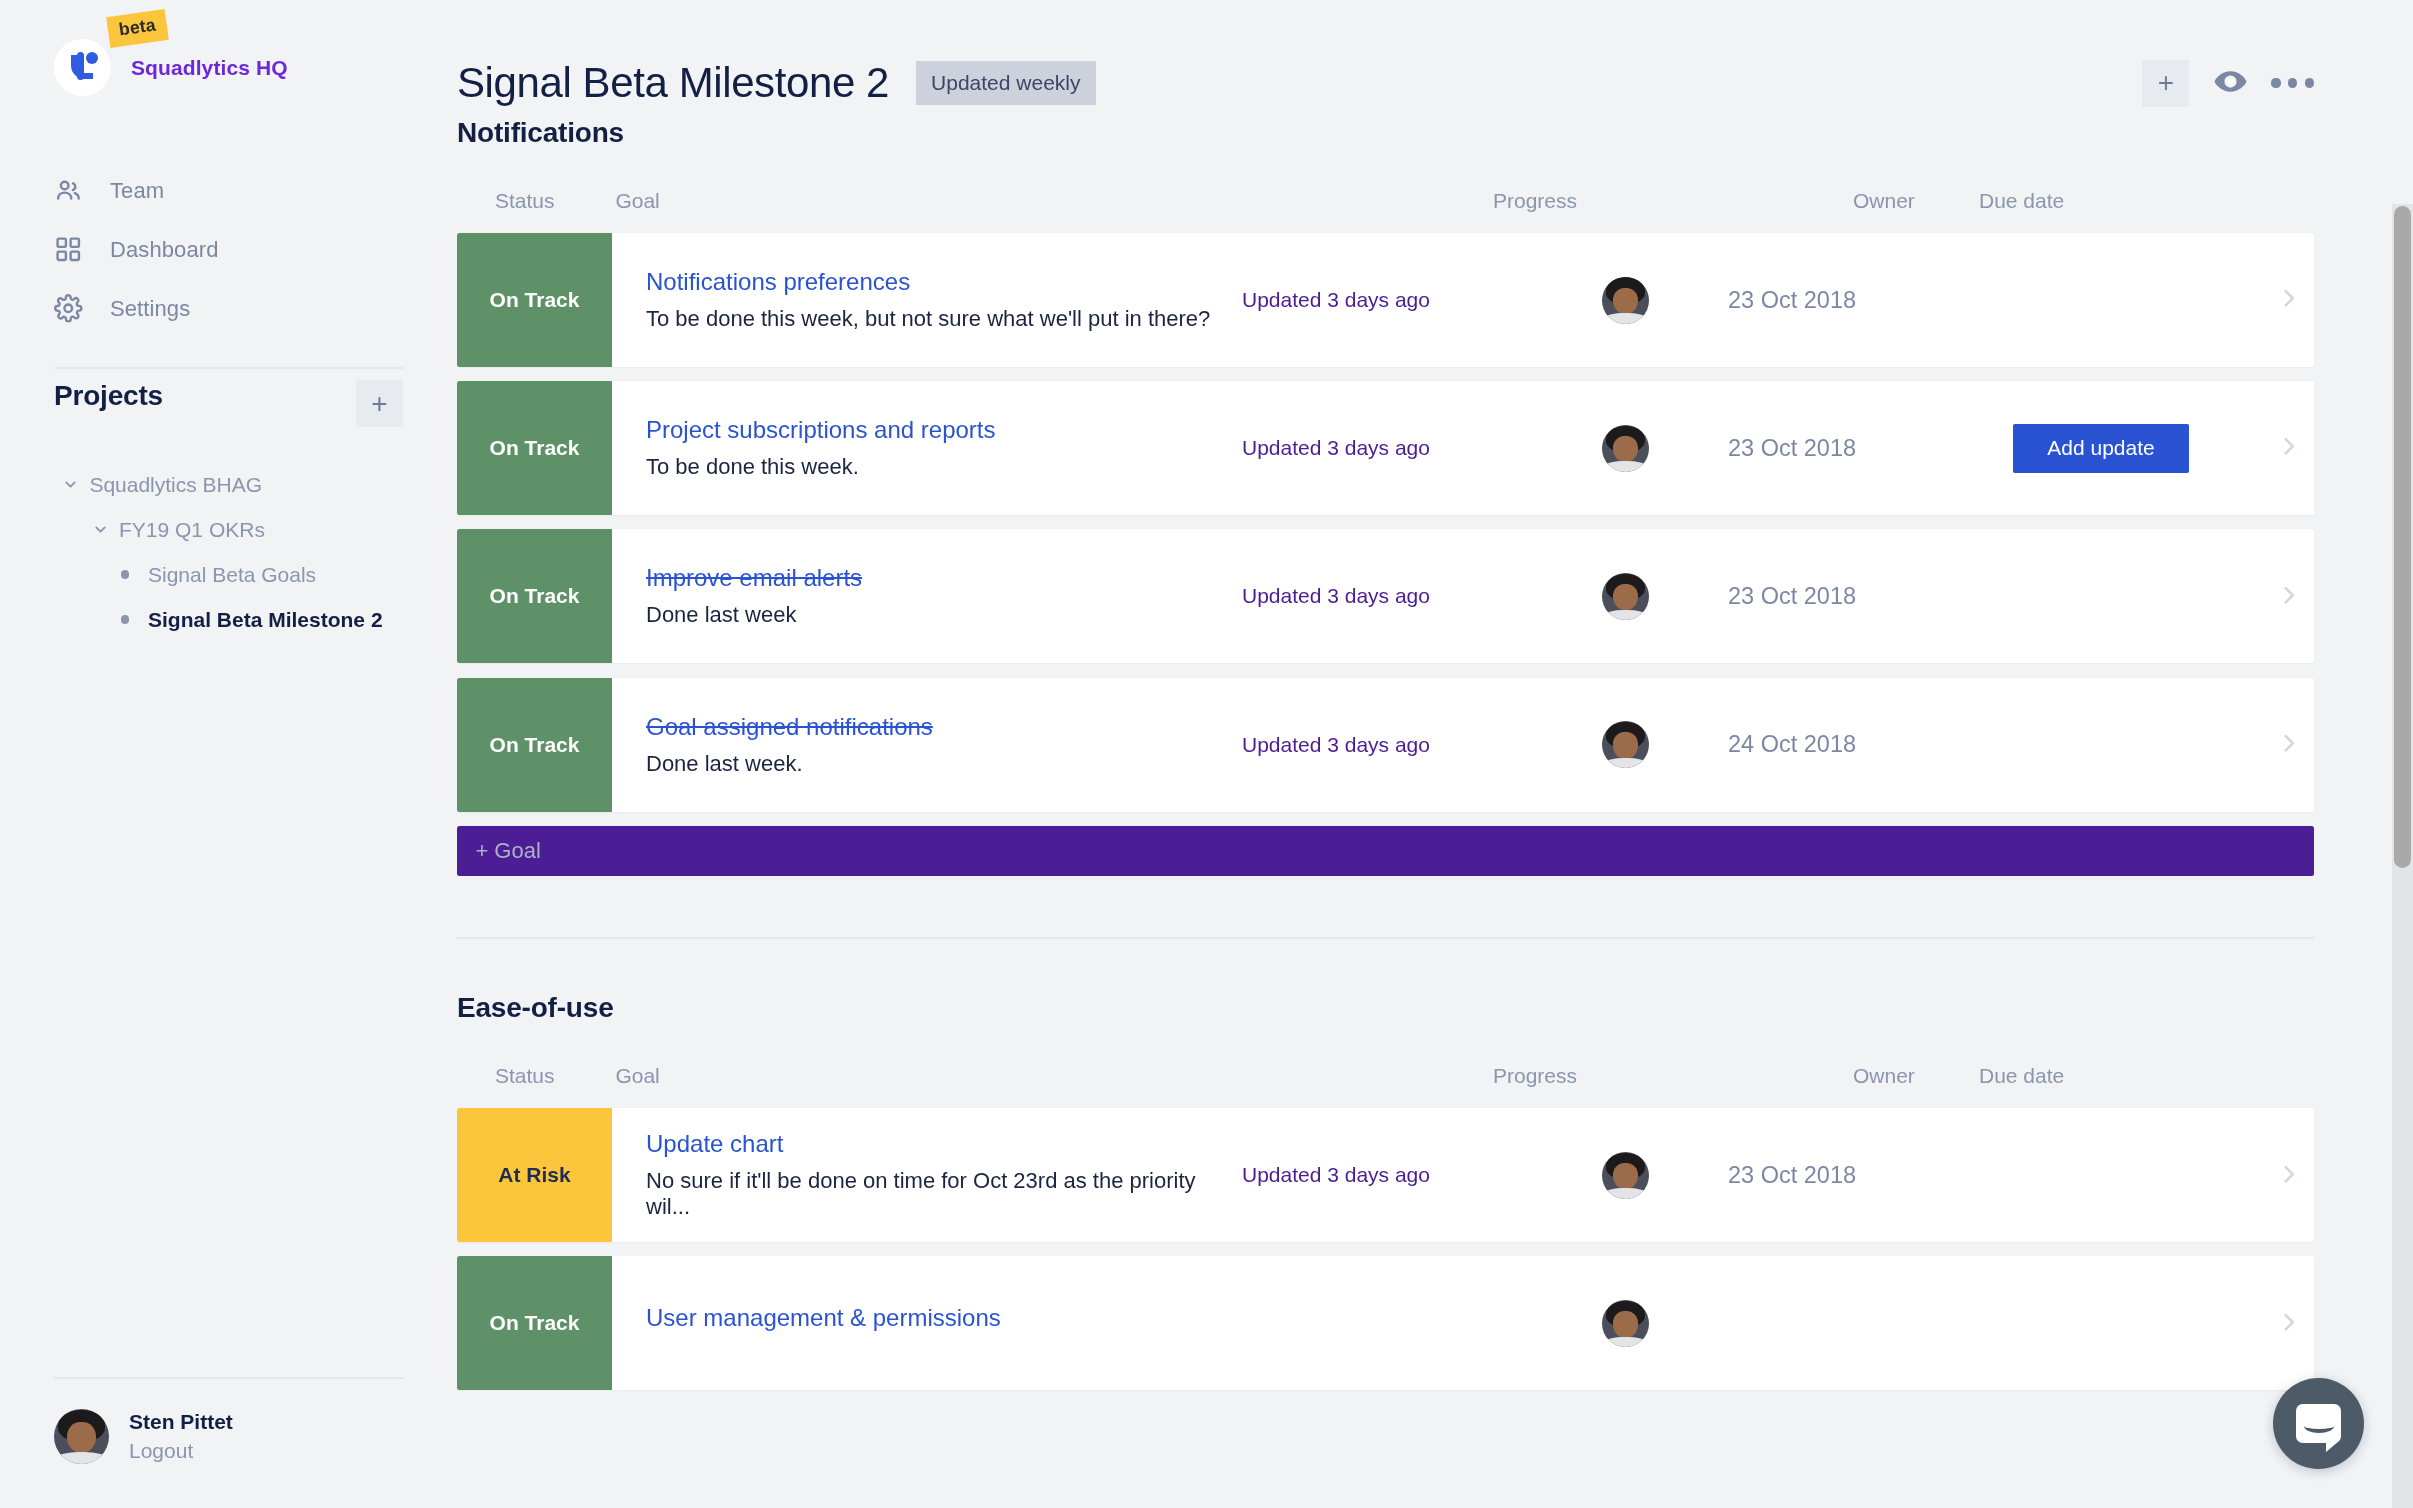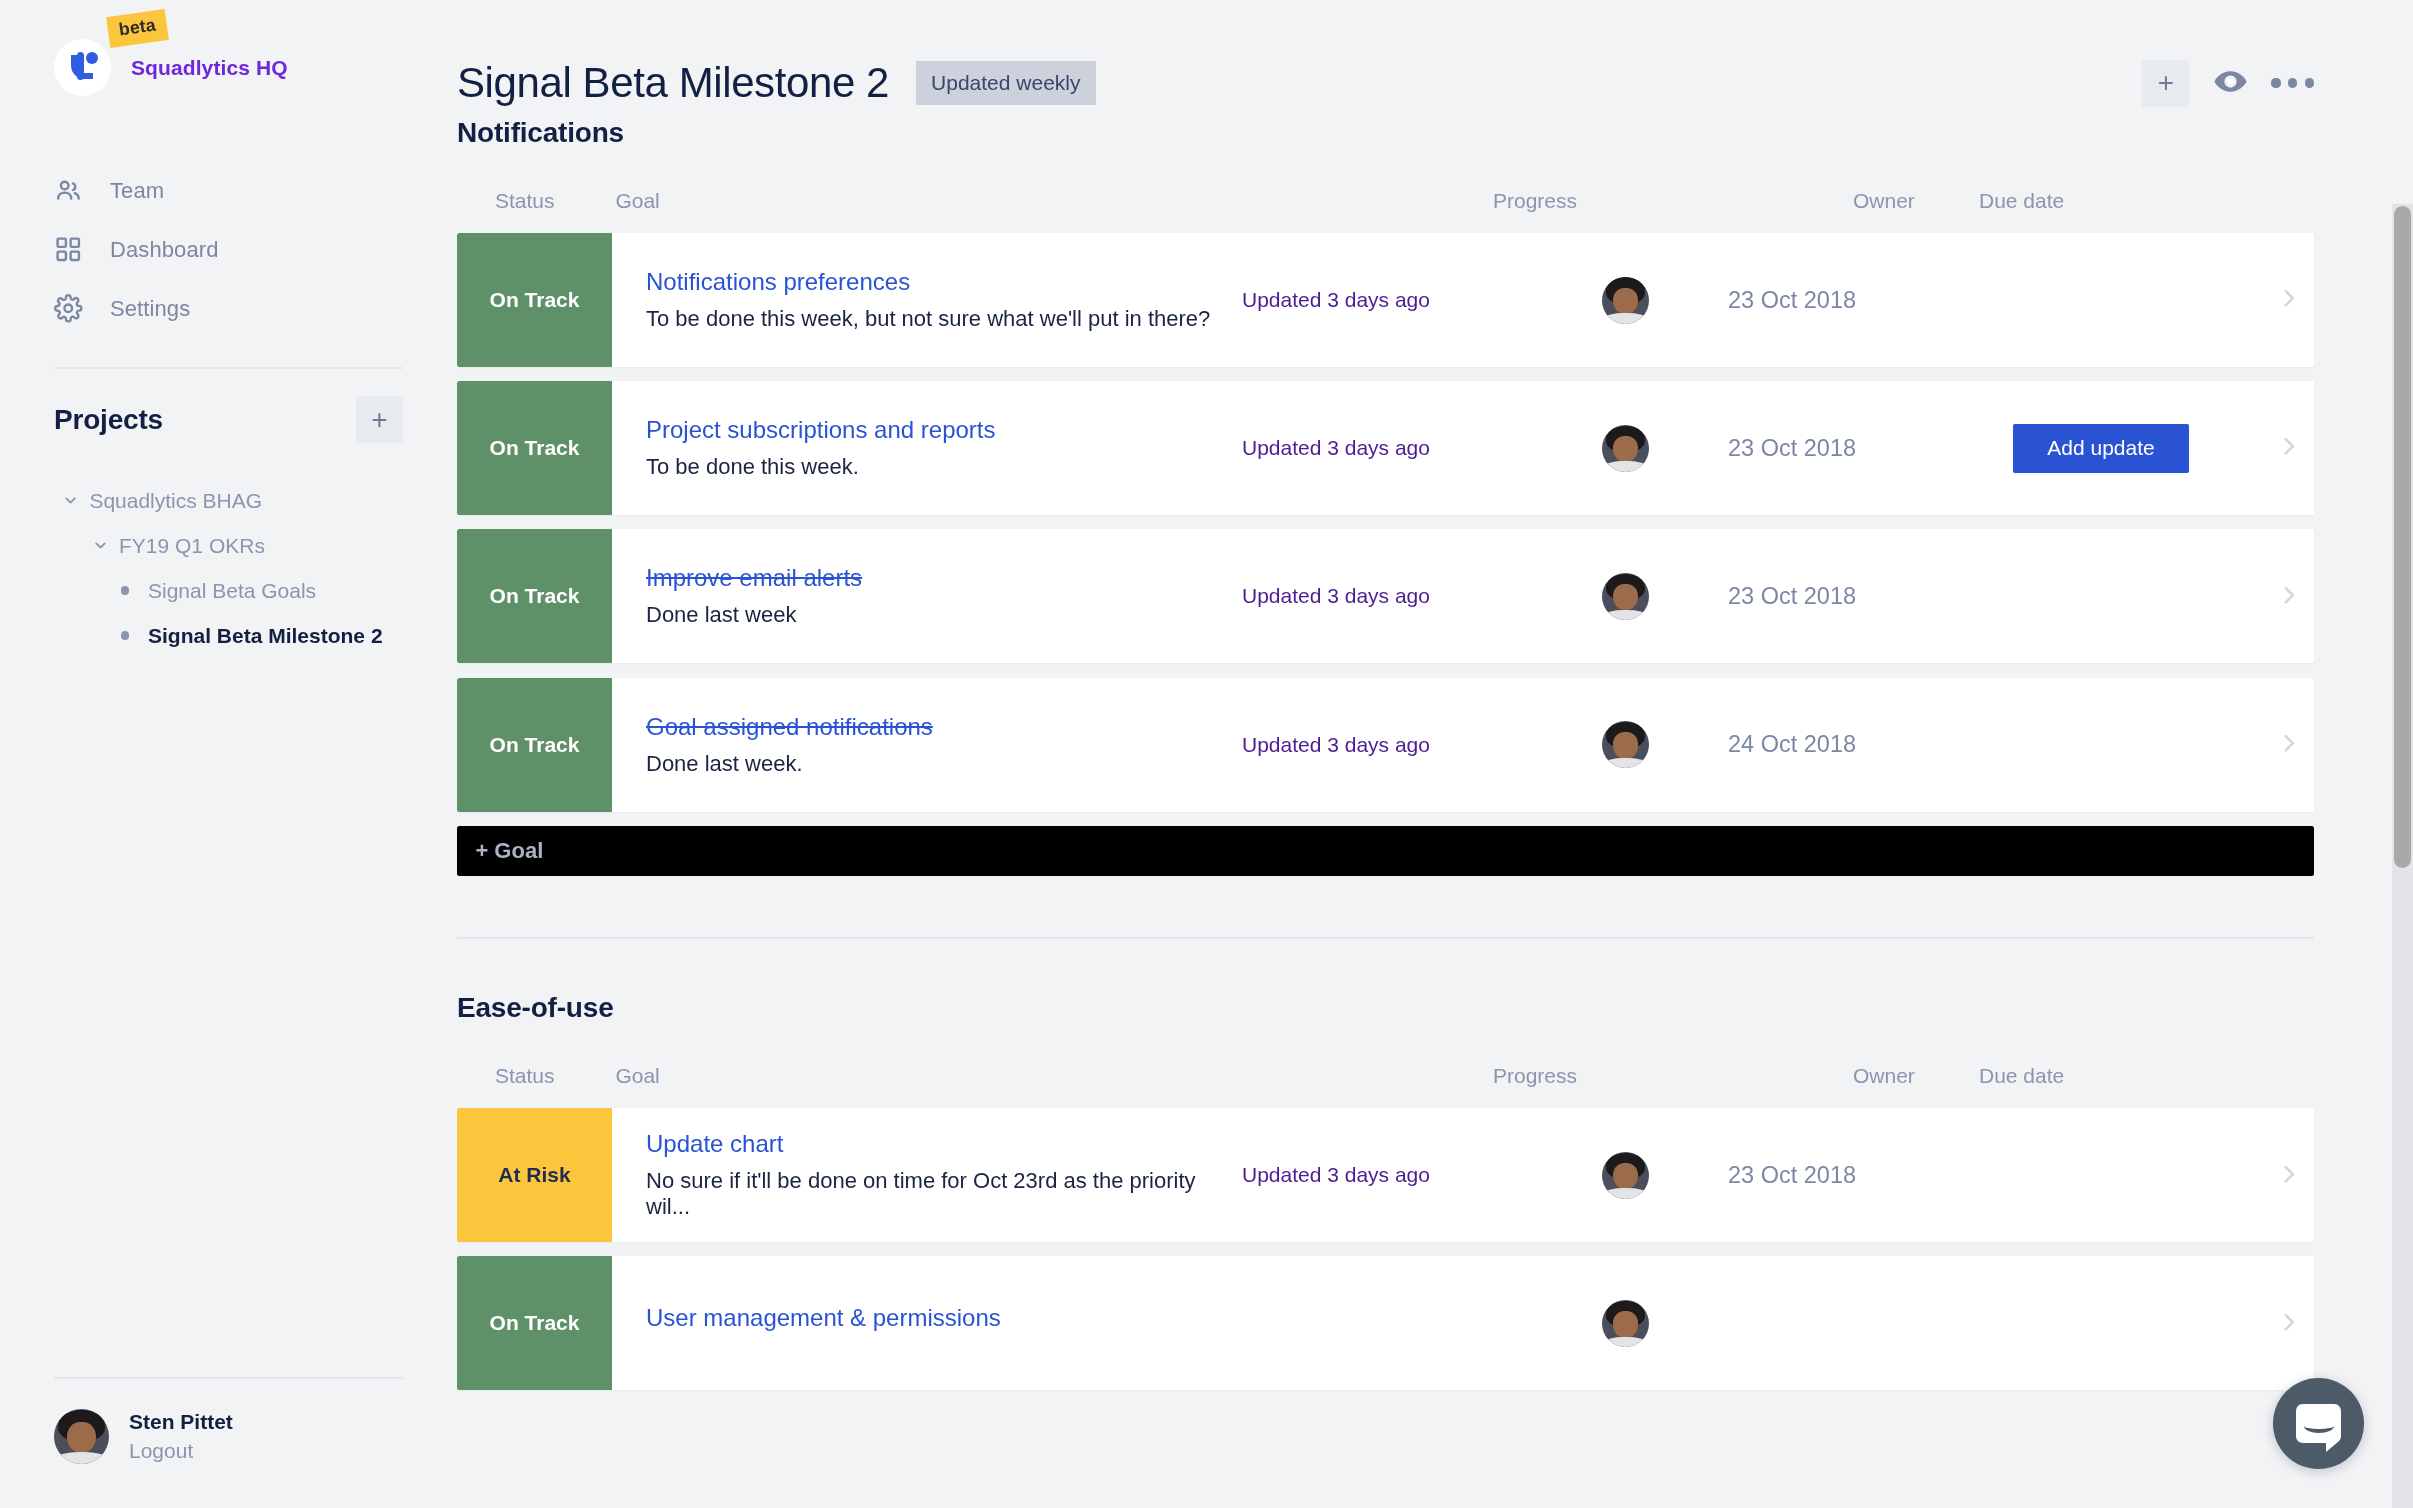--- a/index.html
+++ b/index.html
@@ -62,22 +62,22 @@
     display: flex; align-items: center;
     height: 59px; color: #7c87a3;
     font-size: 22px; cursor: pointer;
   }
   .nav-icon { width: 39px; flex: 0 0 39px; display: flex; align-items: center; justify-content: flex-start; }
   .nav-label { margin-left: 17px; letter-spacing: 0.1px; }
 
   .divider { height: 2.5px; background: #e3e6ea; margin: 28.5px 0 0 0; }
 
   .projects-head {
-    display: flex; align-items: center; justify-content: space-between;
-    margin-top: 27px;
+    display: flex; justify-content: space-between;
+    margin-top: 11px;
   }
   .projects-title { font-size: 28px; font-weight: 700; color: #132044; letter-spacing: -0.2px; }
   .plus-box {
     width: 47px; height: 47px; background: #e7eaee;
     display: flex; align-items: center; justify-content: center;
     color: #6f7a94; font-size: 28px; line-height: 1; font-weight: 300;
     cursor: pointer;
   }
 
   .tree { margin-top: 35px; }
@@ -168,23 +168,23 @@
   .act-cell { width: 251px; flex: 0 0 251px; display:flex; align-items:center; }
   .chev-cell { width: 50px; flex: 0 0 50px; display:flex; align-items:center; justify-content:center; }
   .chev { color: #d3d7e0; }
   .add-update-btn {
     background: #2a53d4; color: #ffffff;
     font-size: 21px; border: none; border-radius: 1.7px;
     padding: 12.6px 0; width: 176px; text-align: center; cursor: pointer;
     font-family: "Liberation Sans", sans-serif;
   }
   .add-goal-row {
-    background: #000000; border-radius: 2.5px;
+    background: #4c1d95; border-radius: 2.5px;
     height: 50px; display:flex; align-items:center;
-    padding-left: 18.4px; font-size: 22px; color: #aab2c4; cursor: pointer; font-weight: bold;
+    padding-left: 18.4px; font-size: 22px; color: #aab2c4; cursor: pointer;
   }
   .section-sep { height: 2.5px; background: #e3e6ea; margin: 61px 0 0 0; }
 
   
   .intercom {
     position: absolute; right: 49px; bottom: 39px;
     width: 91px; height: 91px; border-radius: 50%;
     background: #4d5a68;
     display:flex; align-items:center; justify-content:center; cursor:pointer;
     box-shadow: 0 2.5px 11.7px rgba(19,32,68,.22);

